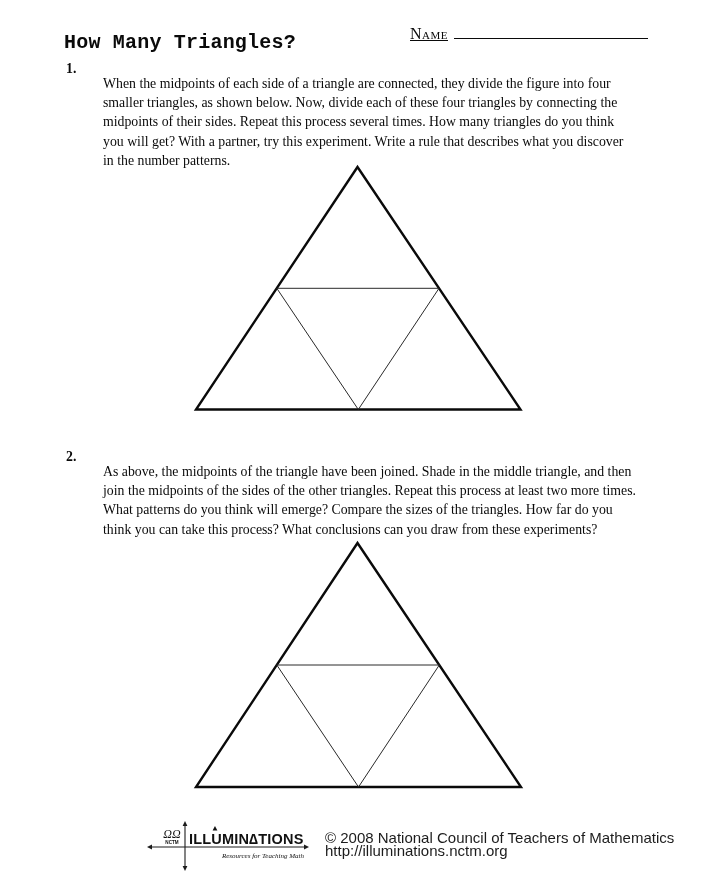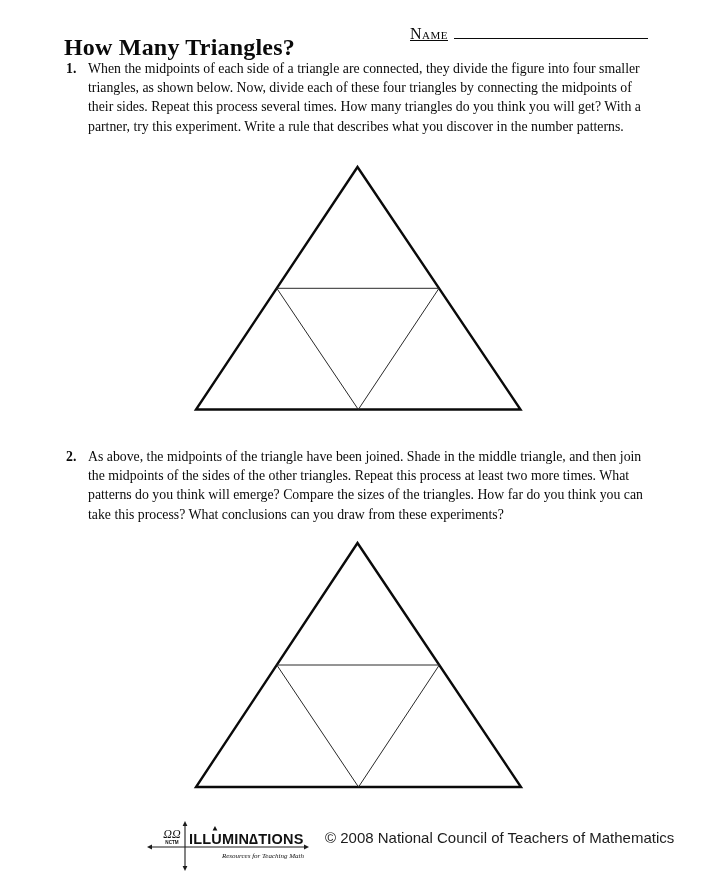--- a/index.html
+++ b/index.html
@@ -13,23 +13,23 @@
     height: 883px;
     background: #ffffff;
     color: #0a0a0a;
     font-family: "Liberation Serif", serif;
     overflow: hidden;
   }
   .title {
     position: absolute;
     left: 64px;
     top: 18px;
-    font-family: Liberation Serif, serif;
+    font-family: Liberation Mono, monospace;
     font-weight: bold;
-    font-size: 24px;
+    font-size: 20px;
     letter-spacing: 0.2px;
     color: #0a0a0a;
   }
   .name-row {
     position: absolute;
     left: 410px;
     top: 24px;
     font-family: "Liberation Serif", serif;
     font-size: 16px;
     white-space: nowrap;
@@ -55,21 +55,21 @@
     align-items: flex-start;
     font-size: 13.8px;
     line-height: 19.2px;
   }
   .question .qnum {
     font-weight: bold;
     width: 22px;
     flex: 0 0 22px;
   }
   .question .qtext {
-    margin: 0;
+    margin: 15px;
     flex: 1;
     text-align: left;
   }
   .q1 { top: 59px; }
   .q2 { top: 447px; }
   .tri1 { position: absolute; left: 190px; top: 160px; }
   .tri2 { position: absolute; left: 190px; top: 536px; }
   .footer-logo { position: absolute; left: 146px; top: 820px; }
   .footer-text {
     position: absolute;
@@ -131,15 +131,16 @@
     <text x="26" y="24" text-anchor="middle" font-family="Liberation Sans, sans-serif" font-size="4.6" font-weight="bold">NCTM</text>
 
     <text x="43" y="24" font-family="Liberation Sans, sans-serif" font-size="14.5" font-weight="bold" letter-spacing="0.2">ILLUMIN∆TIONS</text>
     <polygon points="69,6 71.4,10.5 66.6,10.5" fill="#111"></polygon>
 
     <text x="158" y="38" text-anchor="end" font-family="Liberation Serif, serif" font-size="7" font-style="italic">Resources for Teaching Math</text>
   </svg>
 
   <div class="footer-text">
     <div>© 2008 National Council of Teachers of Mathematics</div>
+    <div>http://illuminations.nctm.org</div>
   </div>
 
 </div>
 
 </body></html>

